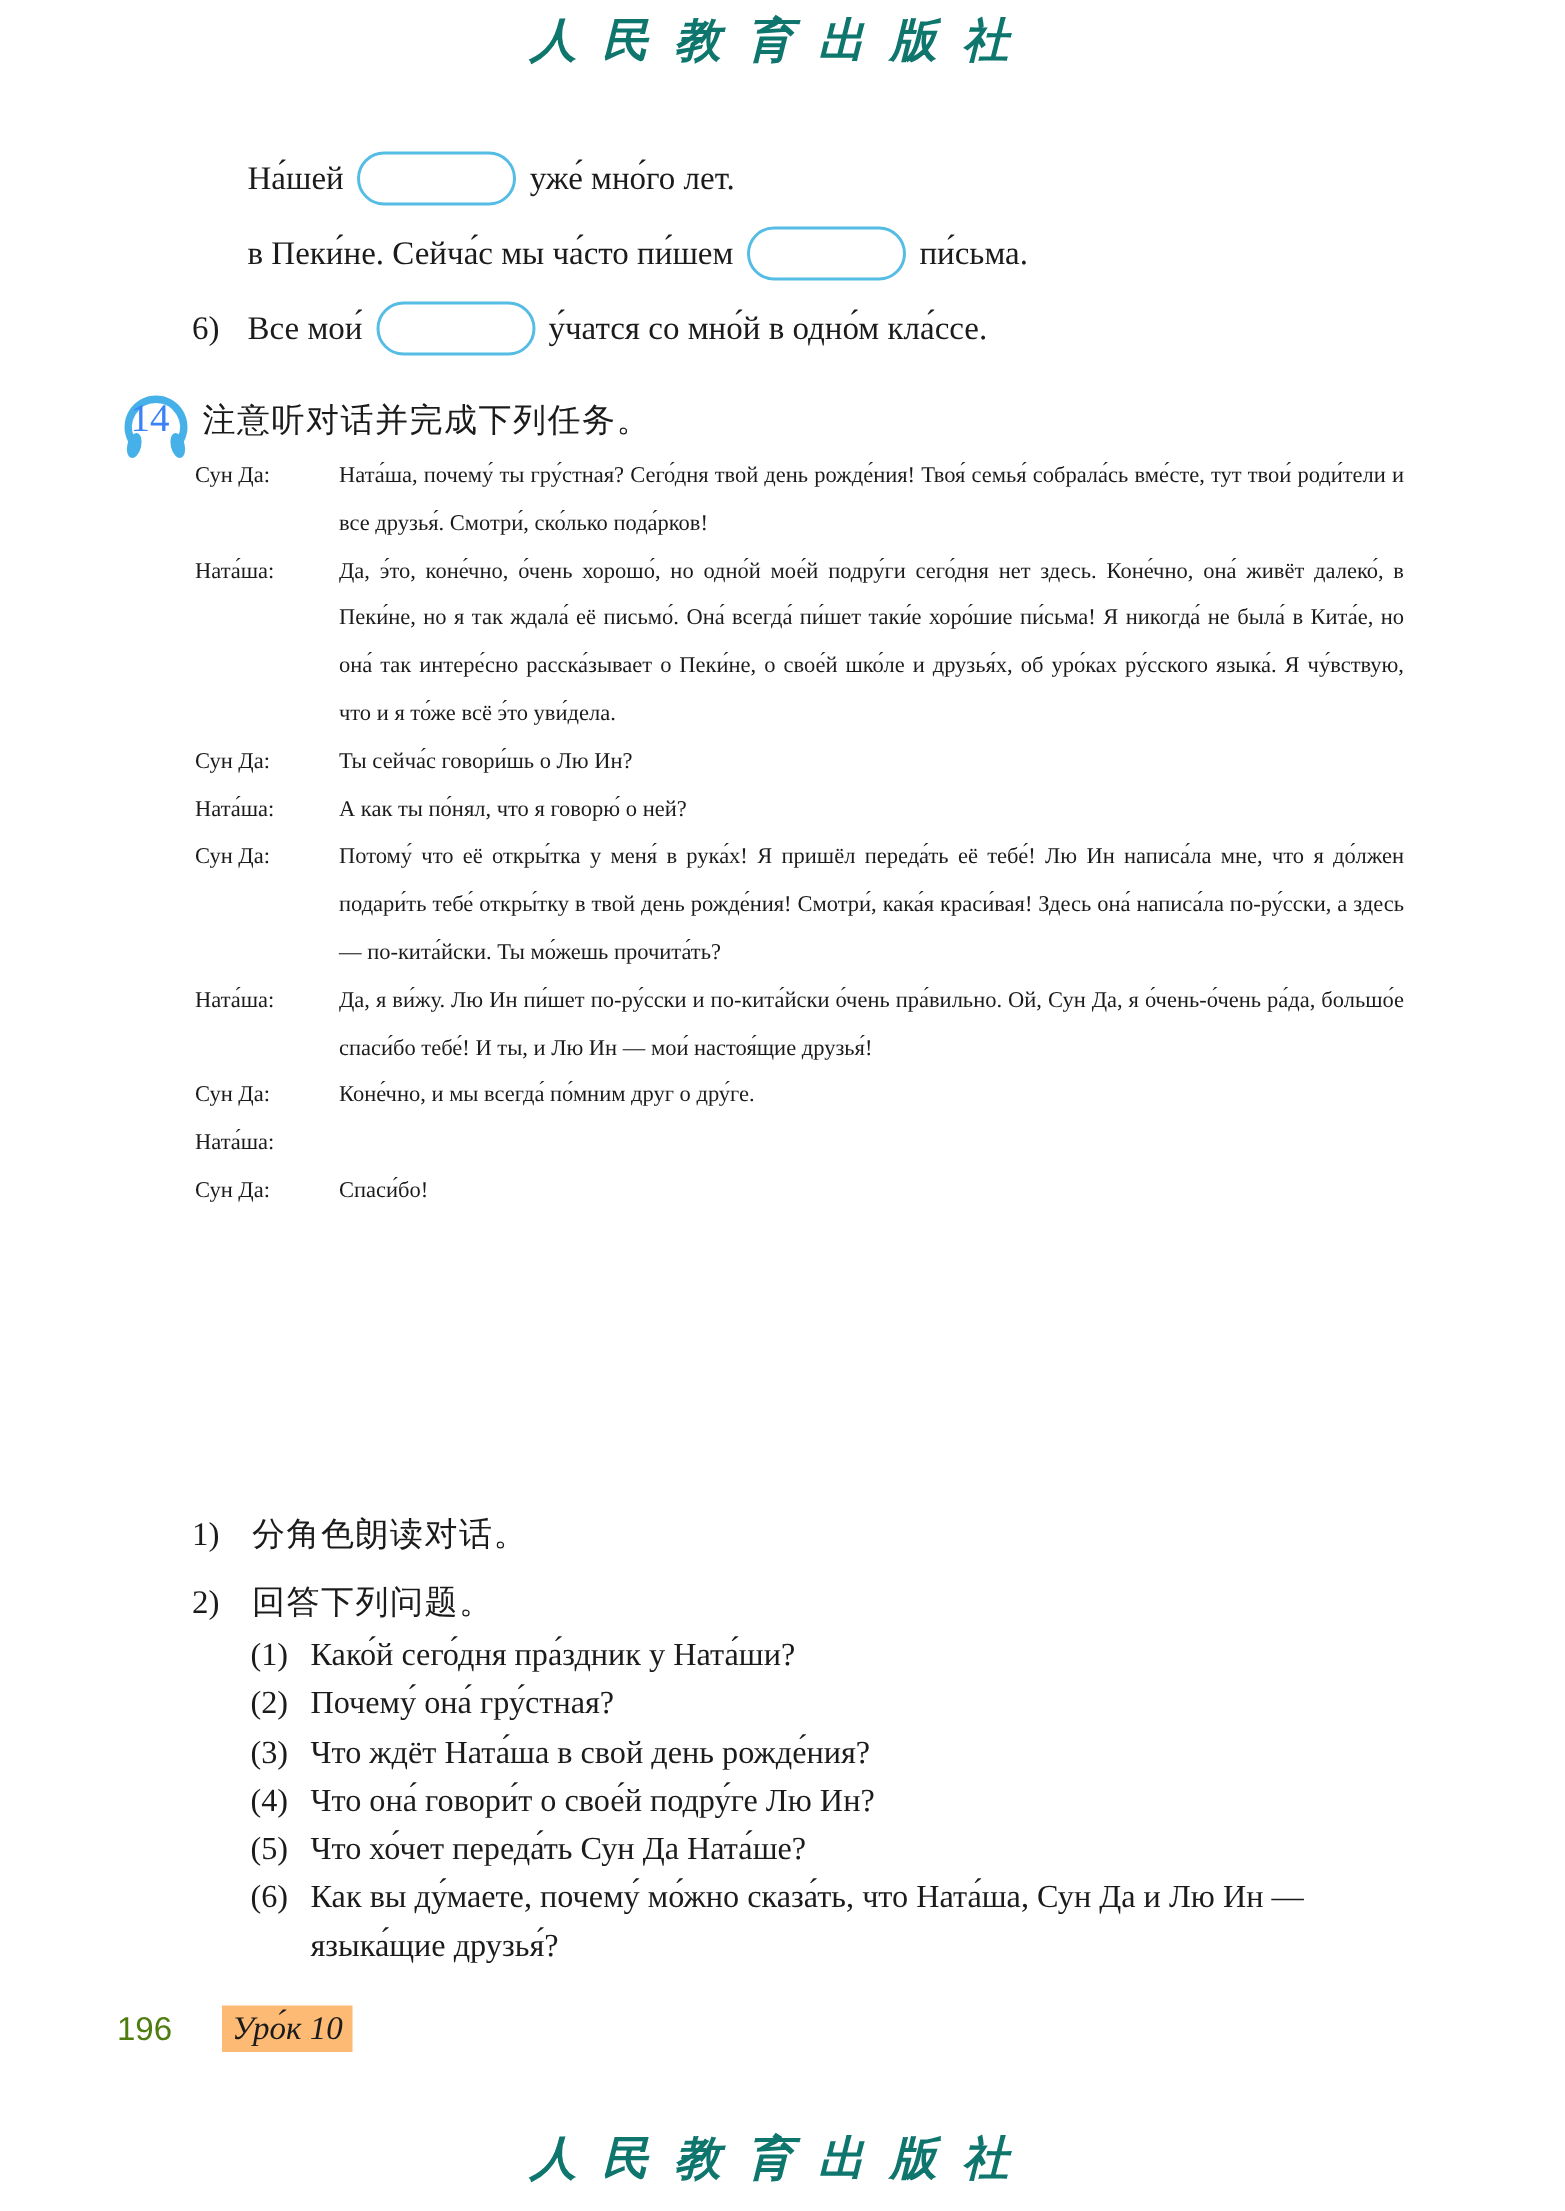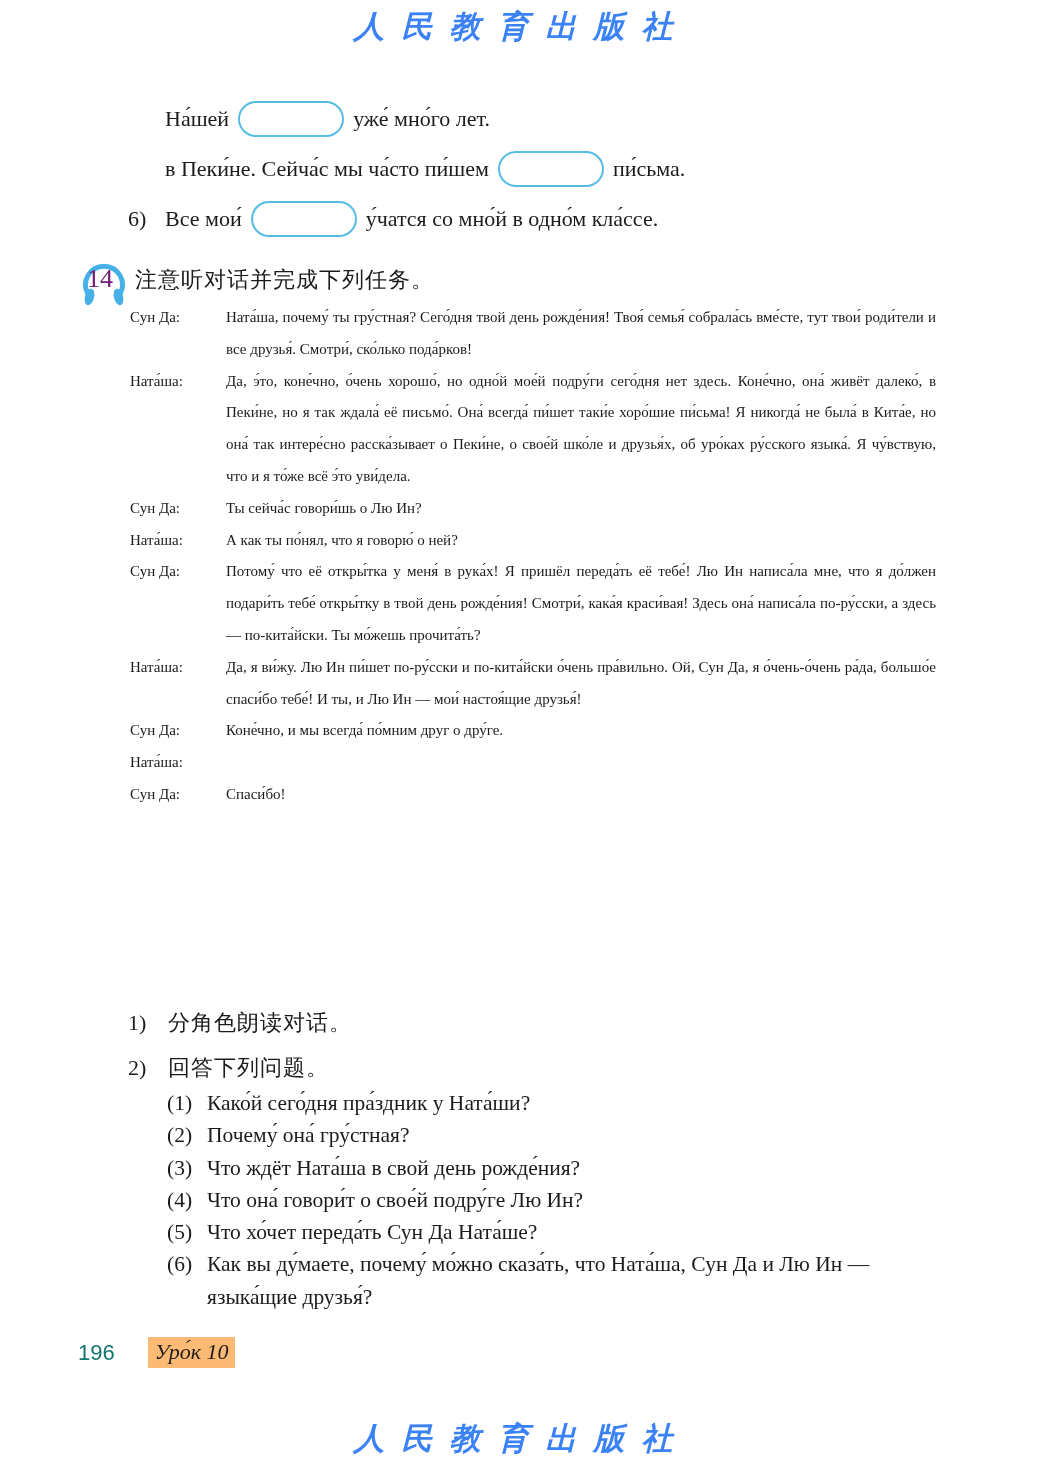--- a/index.html
+++ b/index.html
@@ -17,21 +17,21 @@
   
   .logo {
     position: absolute;
     left: 0; width: 100%;
     text-align: center;
     font-family: "DejaVu Serif", serif;
     font-style: italic;
     font-weight: bold;
     font-size: 31px;
     letter-spacing: 17px;
-    color: #3b82f6;
+    color: #0f766e;
     user-select: none;
   }
   .logo.top { top: 6px; }
   .logo.bottom { top: 1418px; }
 
   
   .intro { position: absolute; top: 100px; left: 128px; width: 800px; font-size: 22px; }
   .intro-line { display: flex; align-items: center; margin-bottom: 12px; height: 38px; }
   .intro-num { width: 37px; flex: none; }
   .blank {
@@ -42,21 +42,21 @@
     background: #fff;
     margin: 0 9px;
     vertical-align: -10px;
   }
 
   
   .ex-header { position: absolute; top: 252px; left: 80px; display: flex; align-items: center; }
   .listen-icon { position: relative; width: 48px; height: 56px; flex: none; }
   .listen-icon .num {
     position: absolute; left: 7px; top: 12px;
-    font-size: 26px; color: #701a75;
+    font-size: 26px; color: #3b82f6;
     font-family: "Liberation Serif", serif;
   }
   .ex-title { font-size: 22px; margin-left: 7px; letter-spacing: 1px; }
 
   
   .dialogue { position: absolute; top: 302px; left: 130px; width: 806px; font-size: 15px; line-height: 31.8px; }
   .turn { display: flex; }
   .speaker { width: 96px; flex: none; }
   .utterance { flex: 1; text-align: justify; }
 
@@ -67,21 +67,21 @@
   .task-text { letter-spacing: 1px; }
 
   
   .questions { position: absolute; top: 1087px; left: 167px; width: 795px; font-size: 21.5px; line-height: 32.3px; }
   .question { display: flex; }
   .qnum { width: 40px; flex: none; }
   .qtext { flex: 1; }
 
   
   .footer { position: absolute; top: 1337px; left: 78px; display: flex; align-items: center; }
-  .page-num { font-family: "Liberation Sans", sans-serif; font-size: 22px; color: #0f766e; }
+  .page-num { font-family: "Liberation Sans", sans-serif; font-size: 22px; color: #4d7c0f; }
   .lesson-label {
     margin-left: 33px;
     font-size: 22px;
     background: #fdba74;
     padding: 2px 7px 3px 7px;
     font-style: italic;
   }
 </style>
 </head>
 <body>

